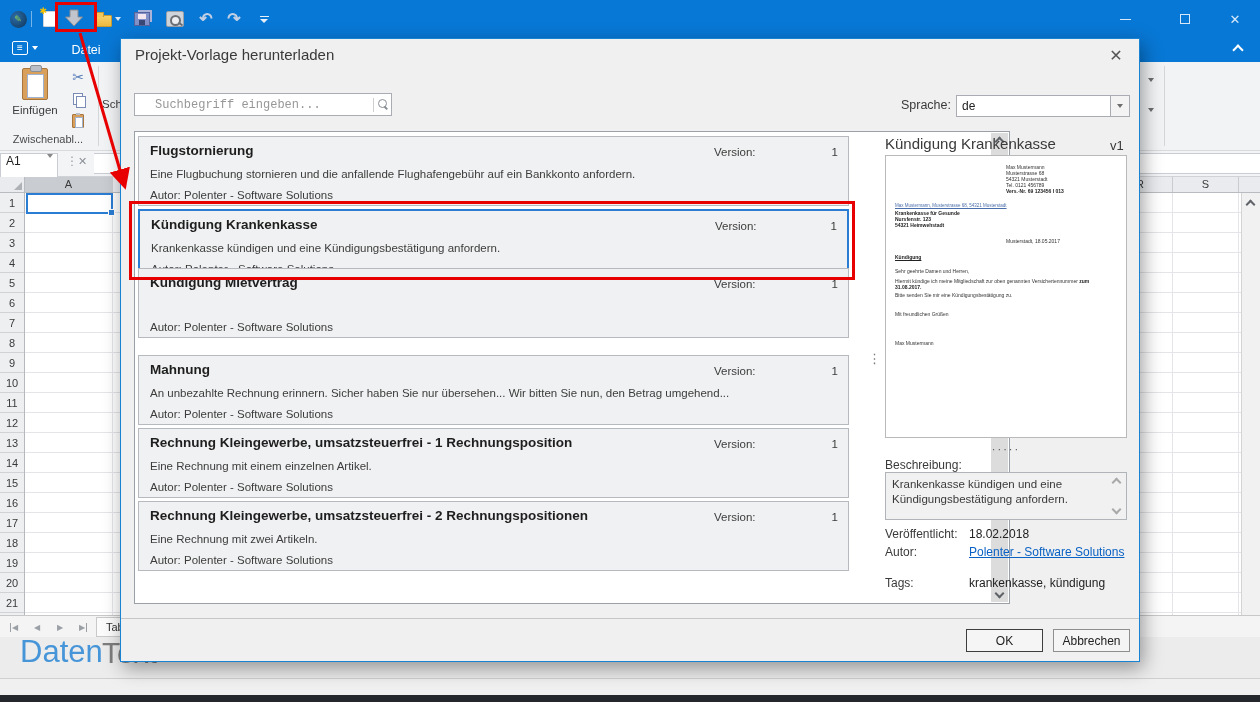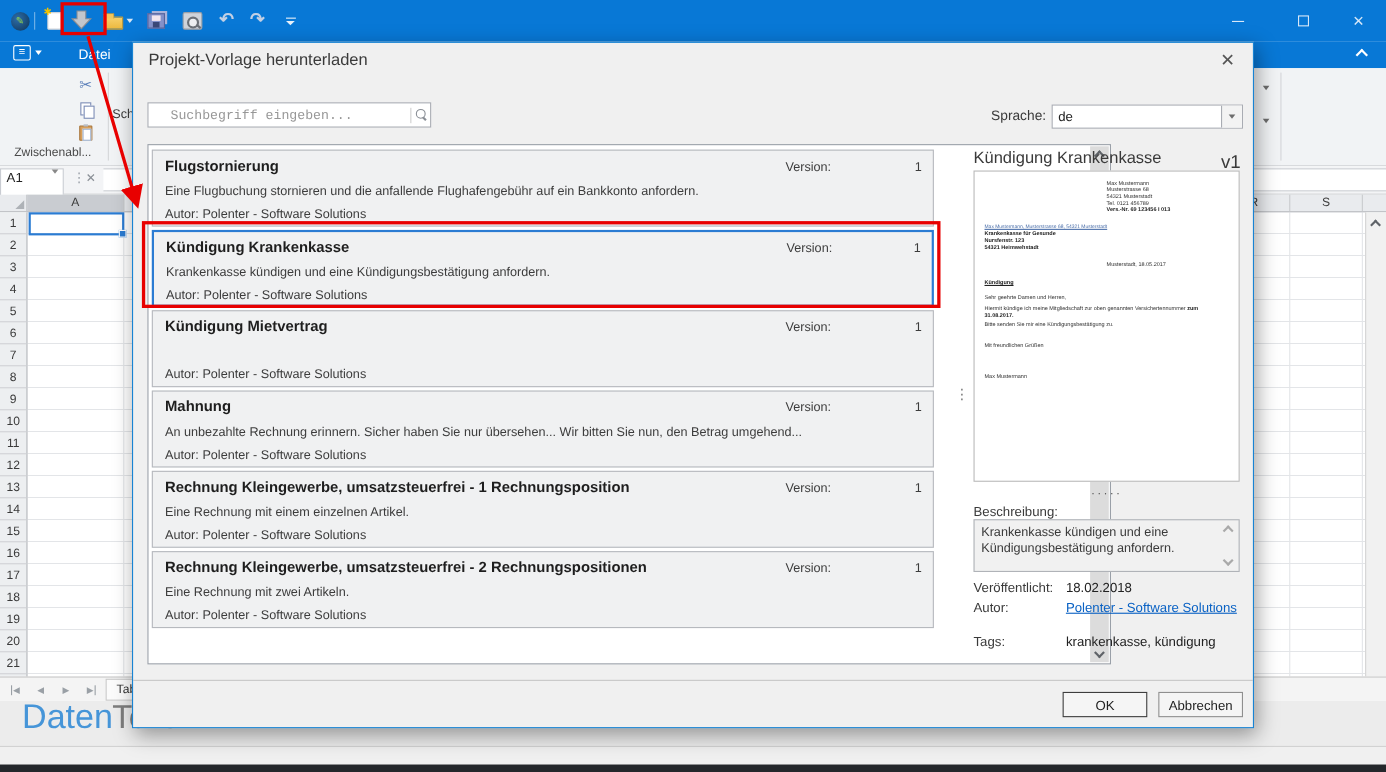--- a/index.html
+++ b/index.html
@@ -124,21 +124,21 @@
   .tpl-item { position:absolute; left:3px; width:711px; height:70px; background:#f0f1f2; border:1px solid #b6b9be; }
   .tpl-item.selected { border:2px solid #2b7cd3; }
   .tpl-title { position:absolute; left:11px; top:6px; font-size:13.5px; font-weight:bold; color:#1e1e1e; }
   .tpl-vlabel { position:absolute; left:575px; top:9px; font-size:11.5px; color:#3c3c3c; }
   .tpl-vval { position:absolute; right:10px; top:9px; font-size:11.5px; color:#3c3c3c; }
   .tpl-desc { position:absolute; left:11px; top:31px; font-size:11.5px; color:#3c3c3c; }
   .tpl-alabel { position:absolute; left:11px; top:52px; font-size:11.5px; color:#3c3c3c; }
   .tpl-aval { position:absolute; left:45px; top:52px; font-size:11.5px; color:#3c3c3c; }
   .splitter-dots { position:absolute; left:747px; top:316px; color:#777; font-size:13px; letter-spacing:0; line-height:7px; width:8px; text-align:center; }
   .detail-title { position:absolute; left:764px; top:96px; font-size:15px; color:#3a3a3a; }
-  .detail-ver { position:absolute; left:989px; top:99px; font-size:17px; color:#3a3a3a; }
+  .detail-ver { position:absolute; left:989px; top:99px; font-size:13px; color:#3a3a3a; }
   .preview-box { position:absolute; left:764px; top:116px; width:242px; height:283px; background:#fff; border:1px solid #b9b9b9; color:#333; }
   .pv { position:absolute; font-size:5px; line-height:6px; }
   .pv.bold { font-weight:bold; color:#222; }
   .pv-ref { position:absolute; left:9px; top:47px; font-size:4.5px; color:#4a6ea9; text-decoration:underline; }
   .pager-dots { position:absolute; left:764px; top:404px; width:242px; text-align:center; font-size:11px; letter-spacing:2px; color:#555; }
   .desc-label { position:absolute; left:764px; top:419px; font-size:12px; color:#3a3a3a; }
   .desc-box { position:absolute; left:764px; top:433px; width:242px; height:48px; background:#f1f1f1; border:1px solid #b0b3b8; }
   .desc-box .txt { position:absolute; left:6px; top:4px; width:210px; font-size:11.5px; color:#3a3a3a; line-height:15px; }
   .desc-box .chev.d-up { position:absolute; right:6px; top:6px; border-color:#a9a9a9; }
   .desc-box .chev.d-dn { position:absolute; right:6px; bottom:6px; border-color:#a9a9a9; }
@@ -212,20 +212,24 @@
       <span class="menu-box">≡</span>
       <span class="menu-caret"></span>
     </span>
     <span class="datei-tab">Datei</span>
     <span class="collapse-btn">
         <span class="chev up white"></span>
       </span>
   </div>
 
   <div class="ribbon">
+    <div class="paste-btn">
+      <span class="clip-ico"></span>
+      <span class="paste-label">Einfügen</span>
+    </div>
     <span class="rb-small" style="top:4px">
         <span class="scissors">✂</span>
       </span>
     <span class="rb-small" style="top:26px">
         <span class="copy-ico"></span>
       </span>
     <span class="rb-small" style="top:48px">
         <span class="clip-mini"></span>
       </span>
     <span class="group-label">Zwischenabl...</span>
@@ -339,21 +343,21 @@
         <span class="tpl-aval">Polenter - Software Solutions</span>
       </div>
       <div class="tpl-item selected" style="top:77px">
         <span class="tpl-title">Kündigung Krankenkasse</span>
         <span class="tpl-vlabel">Version:</span>
         <span class="tpl-vval">1</span>
         <span class="tpl-desc">Krankenkasse kündigen und eine Kündigungsbestätigung anfordern.</span>
         <span class="tpl-alabel">Autor:</span>
         <span class="tpl-aval">Polenter - Software Solutions</span>
       </div>
-      <div class="tpl-item" style="top:150px">
+      <div class="tpl-item" style="top:136px">
         <span class="tpl-title">Kündigung Mietvertrag</span>
         <span class="tpl-vlabel">Version:</span>
         <span class="tpl-vval">1</span>
         <span class="tpl-alabel">Autor:</span>
         <span class="tpl-aval">Polenter - Software Solutions</span>
       </div>
       <div class="tpl-item" style="top:223px">
         <span class="tpl-title">Mahnung</span>
         <span class="tpl-vlabel">Version:</span>
         <span class="tpl-vval">1</span>

